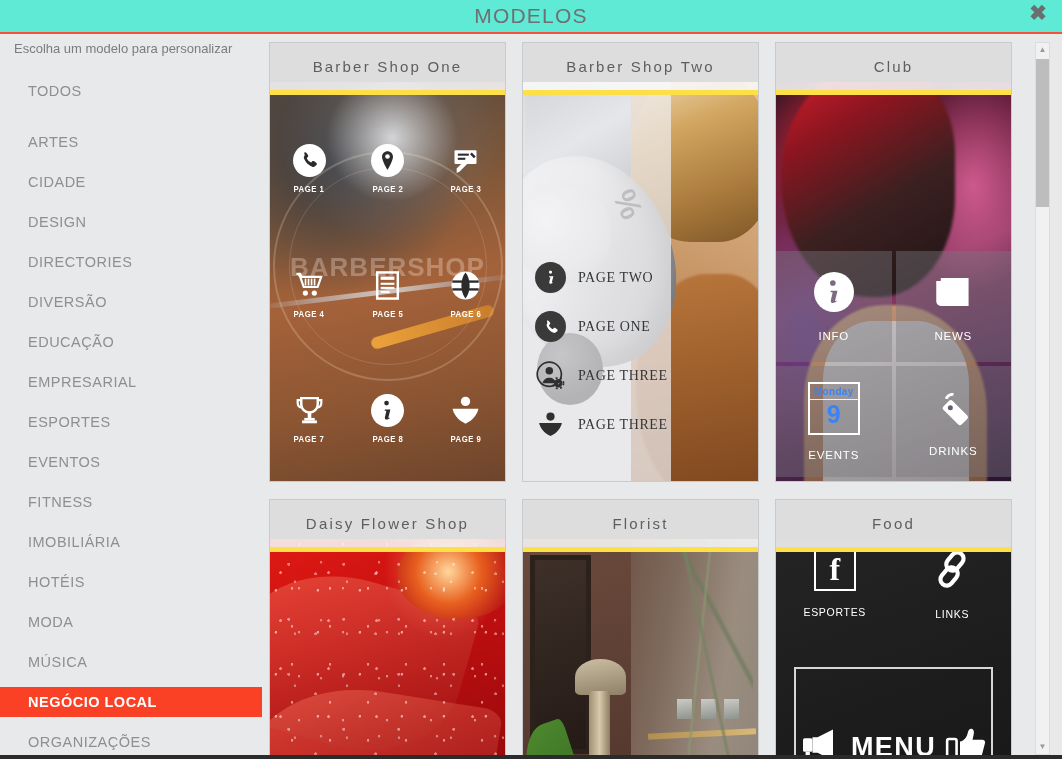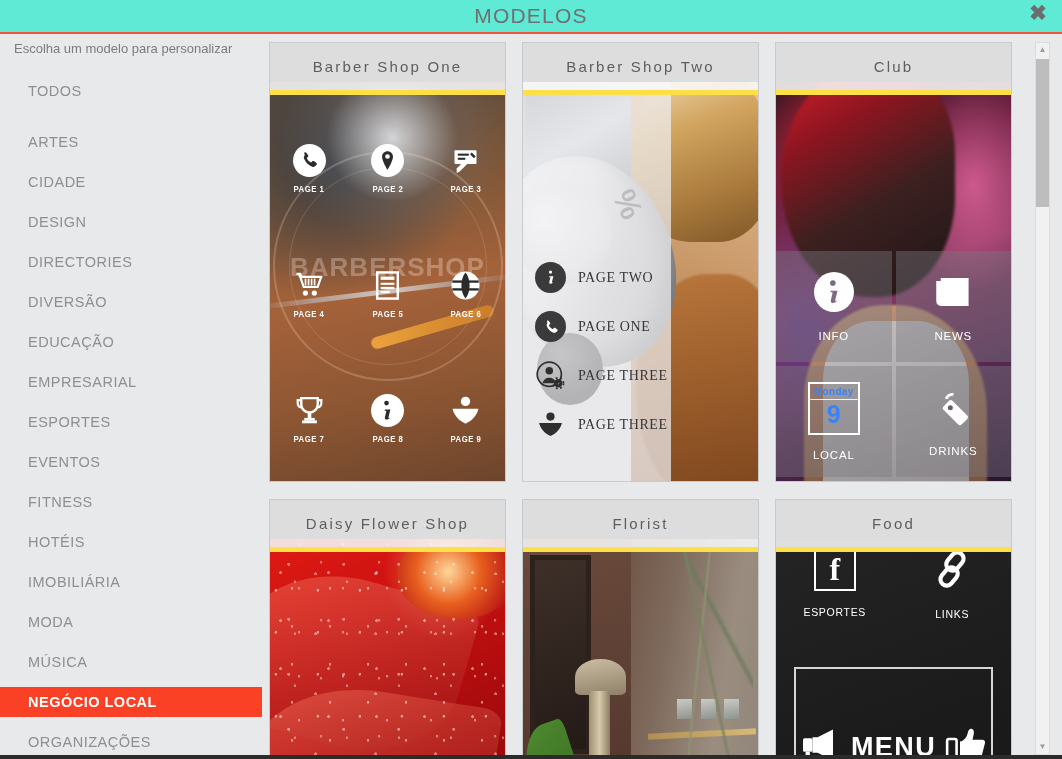--- a/index.html
+++ b/index.html
@@ -607,22 +607,22 @@
         <li class="nav-item">ARTES</li>
         <li class="nav-item">CIDADE</li>
         <li class="nav-item">DESIGN</li>
         <li class="nav-item">DIRECTORIES</li>
         <li class="nav-item">DIVERSÃO</li>
         <li class="nav-item">EDUCAÇÃO</li>
         <li class="nav-item">EMPRESARIAL</li>
         <li class="nav-item">ESPORTES</li>
         <li class="nav-item">EVENTOS</li>
         <li class="nav-item">FITNESS</li>
+        <li class="nav-item">IMOBILIÁRIA</li>
         <li class="nav-item">HOTÉIS</li>
-        <li class="nav-item">IMOBILIÁRIA</li>
         <li class="nav-item">MODA</li>
         <li class="nav-item">MÚSICA</li>
         <li class="nav-item active">NEGÓCIO LOCAL</li>
         <li class="nav-item">ORGANIZAÇÕES</li>
 
       </ul>
     </div>
 
     <div class="grid-wrap">
       <div class="grid">
@@ -841,21 +841,21 @@
                     </svg>
                 </span>
                 <span class="tl">NEWS</span>
               </div>
 
               <div class="tile">
                 <span class="cal">
                   <div class="cal-day">Monday</div>
                   <div class="cal-num">9</div>
                 </span>
-                <span class="tl">LOCAL</span>
+                <span class="tl">EVENTS</span>
               </div>
 
               <div class="tile">
                 <span>
                   <svg viewBox="0 0 24 24">
                       <path d="M12.4 3.6c-2.6-.3-4.6 1.2-5.3 3.3l1.7.5c.5-1.4 1.8-2.3 3.4-2.1z"></path>
                       <path d="M11.8 8.4l8.6 8.6a1.6 1.6 0 010 2.3l-3.1 3.1a1.6 1.6 0 01-2.3 0L6.4 13.8a1.6 1.6 0 010-2.3l3.1-3.1a1.6 1.6 0 012.3 0z"></path>
                       <circle cx="10.4" cy="12.4" r="1.5" fill="#6b5a72"></circle>
                     </svg>
                 </span>

